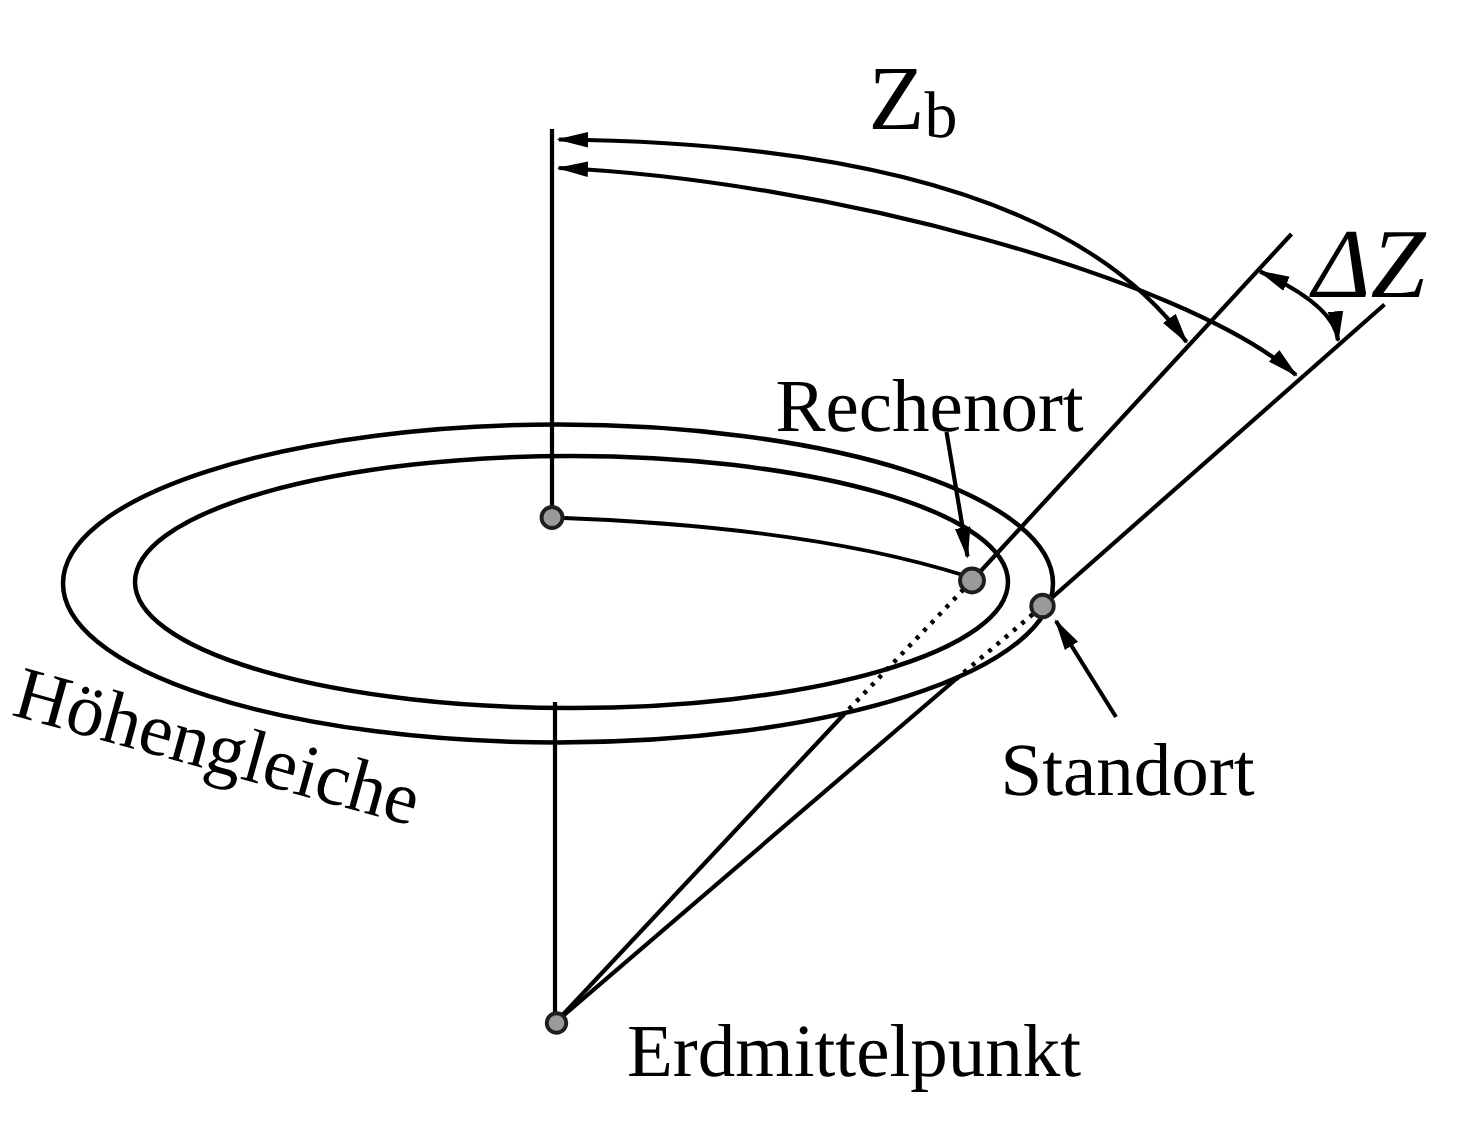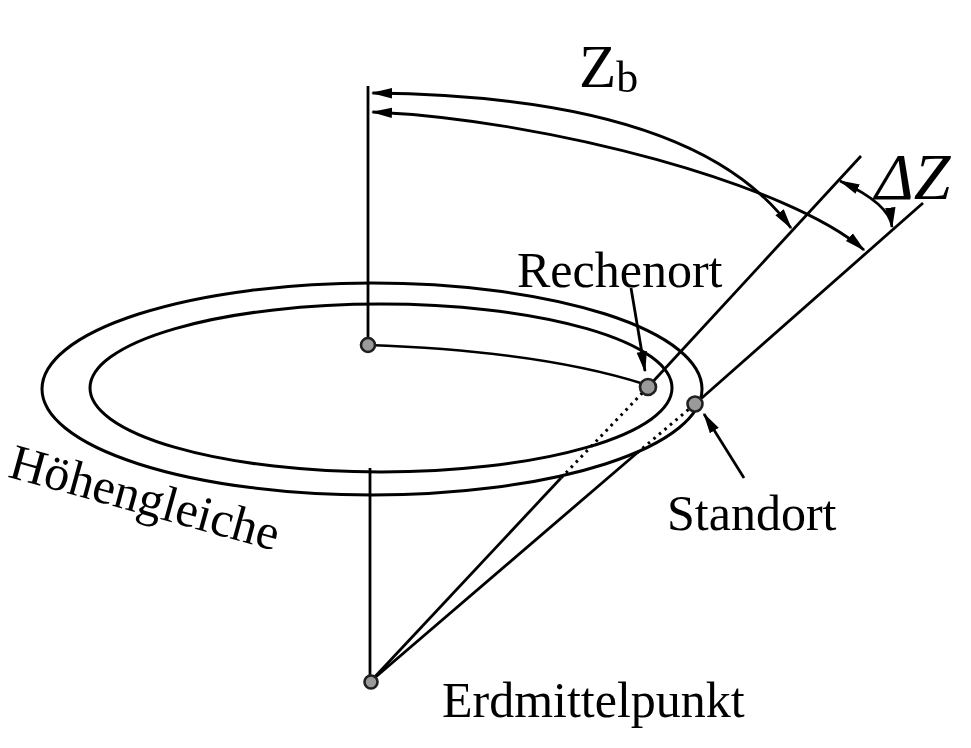--- a/index.html
+++ b/index.html
@@ -88,15 +88,15 @@
 
 
   <div class="label label-delta" style="left:875px; top:144px;">ΔZ</div>
 
   <div class="label label-normal" style="left:517px; top:231px;margin-top:14px;">Rechenort</div>
 
   <div class="label label-normal" style="left:667px; top:488px;">Standort</div>
 
   <div class="label label-normal rotated" style="left:18px; top:436px;">Höhengleiche</div>
 
-  <div class="label label-normal" style="left:442px; top:675px;">Erdmittelpunkt</div>
+  <div class="label label-normal" style="left:418px; top:675px;">Erdmittelpunkt</div>
 
 </div>
 
 </body></html>

